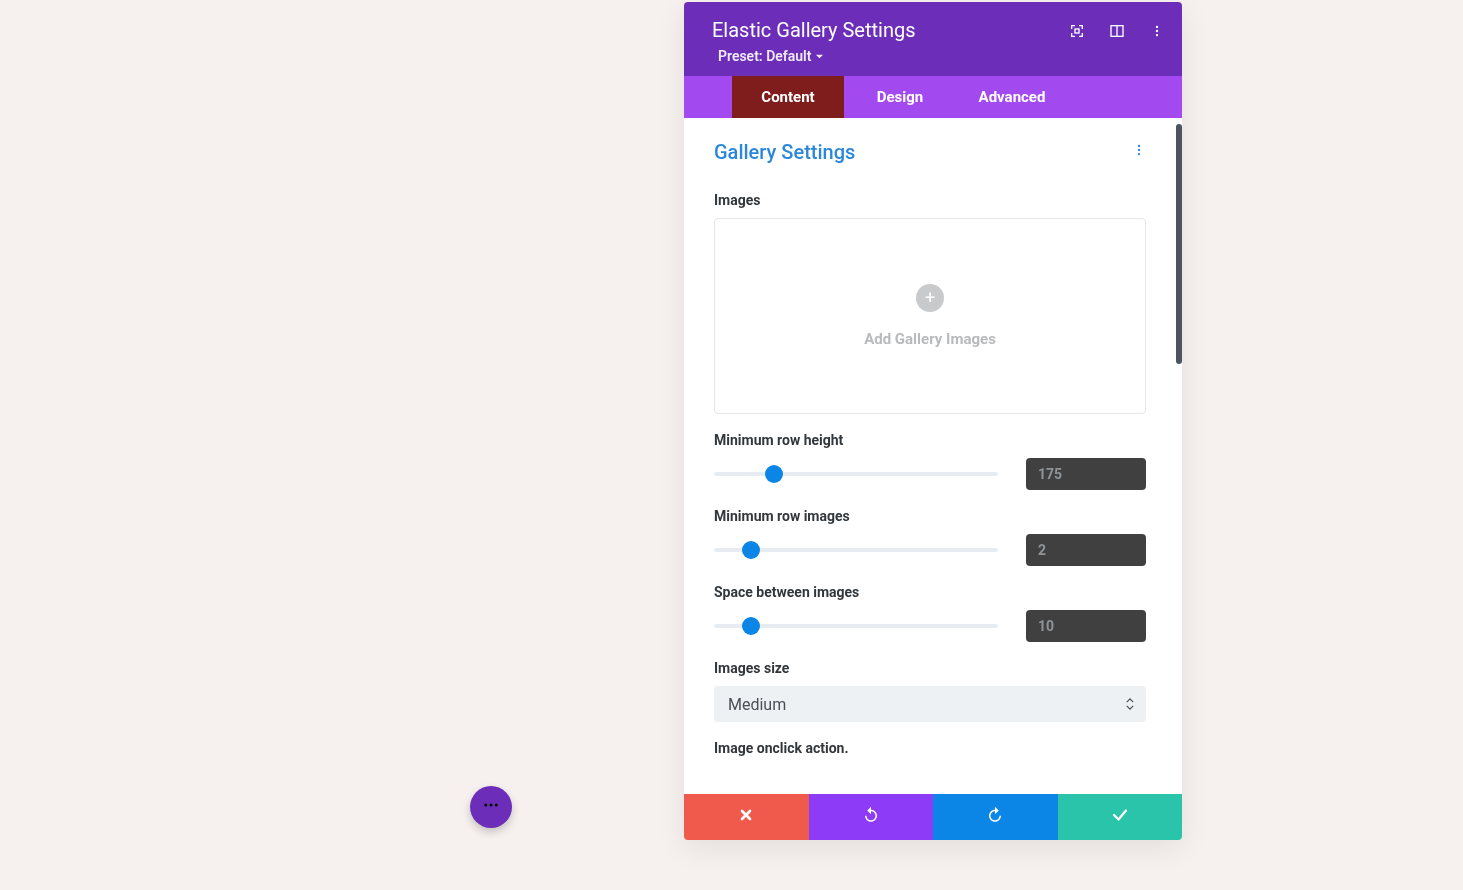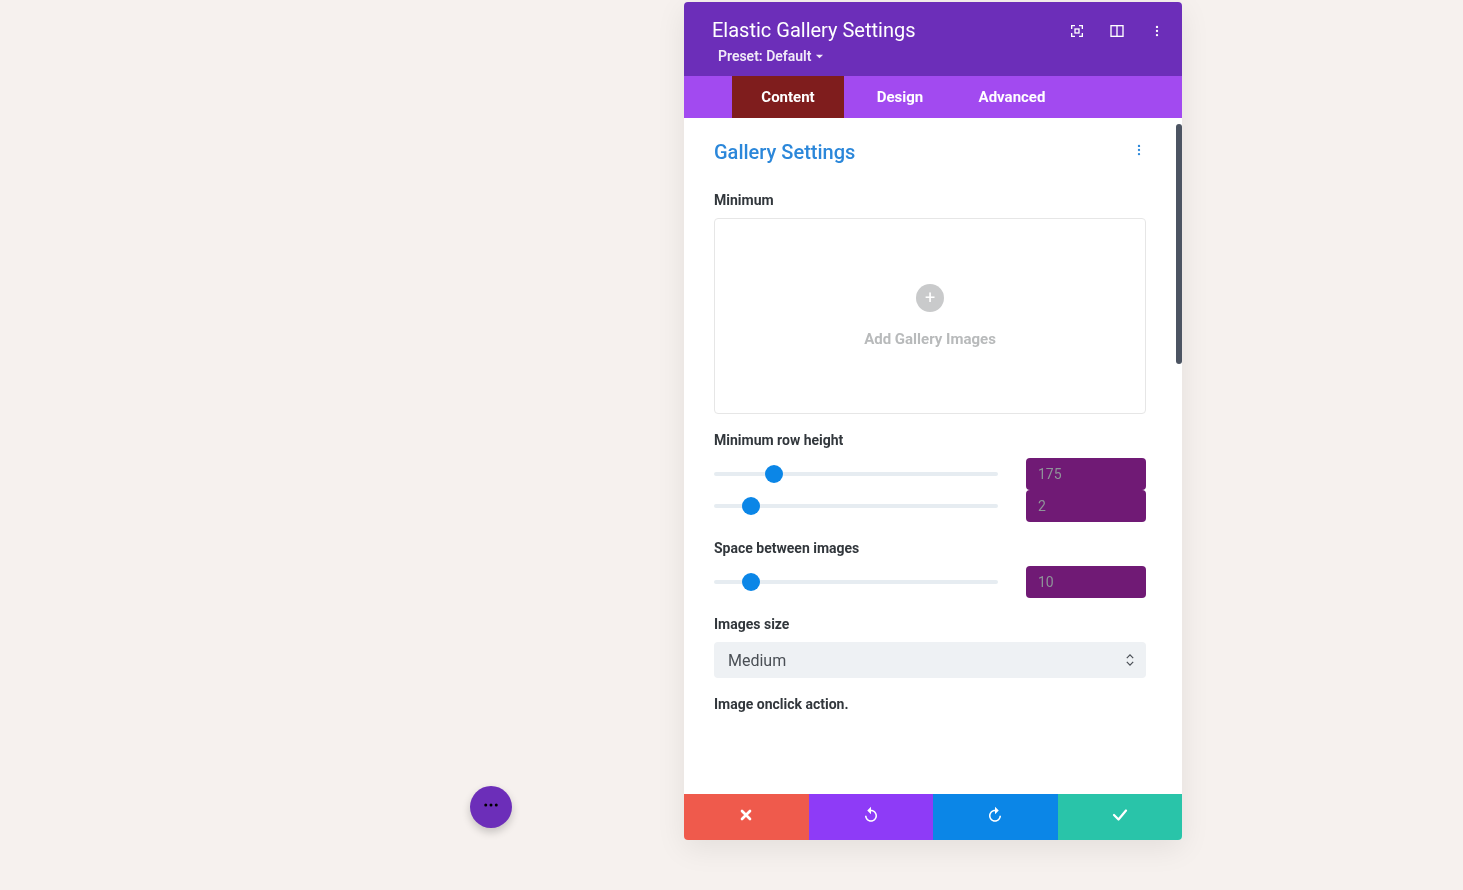--- a/index.html
+++ b/index.html
@@ -159,23 +159,23 @@
   }
   .track{
     position:absolute;left:0;right:0;top:50%;height:4px;
     background:#e6ecf1;transform:translateY(-50%);border-radius:2px;
   }
   .thumb{
     position:absolute;top:50%;width:18px;height:18px;border-radius:50%;
     background:#0b86e7;transform:translate(-50%,-50%);
   }
   .valbox{
-    width:120px;height:32px;background:#701a75;border-radius:4px;
+    width:120px;height:32px;background:#404040;border-radius:4px;
     display:flex;align-items:center;padding:0 12px;
-    color:#8f9499;font-size:14px;font-weight:400;
+    color:#8f9499;font-size:14px;font-weight:700;
   }
 
   .select{
     position:relative;
     width:100%;height:36px;background:#eef1f4;border-radius:4px;
     display:flex;align-items:center;padding:0 14px;
     color:#4a4f55;font-size:16px;
   }
   .select .chev{
     position:absolute;right:12px;top:50%;transform:translateY(-50%);
@@ -257,35 +257,36 @@
         <div class="sect-title">Gallery Settings</div>
         <div class="dots-v">
           <svg width="14" height="16" viewBox="0 0 24 24">
               <circle cx="12" cy="5" r="2"></circle>
               <circle cx="12" cy="12" r="2"></circle>
               <circle cx="12" cy="19" r="2"></circle>
             </svg>
         </div>
       </div>
 
-      <div class="lbl">Minimum</div>
+      <div class="lbl">Images</div>
       <div class="imgbox">
         <div class="addcircle">+</div>
         <div class="addtxt">Add Gallery Images</div>
       </div>
 
       <div class="lbl">Minimum row height</div>
       <div class="slider-row">
         <div class="slider">
           <div class="track"></div>
           <div class="thumb" style="left:21%"></div>
         </div>
         <div class="valbox">175</div>
       </div>
 
+      <div class="lbl">Minimum row images</div>
       <div class="slider-row">
         <div class="slider">
           <div class="track"></div>
           <div class="thumb" style="left:13%"></div>
         </div>
         <div class="valbox">2</div>
       </div>
 
       <div class="lbl">Space between images</div>
       <div class="slider-row">

